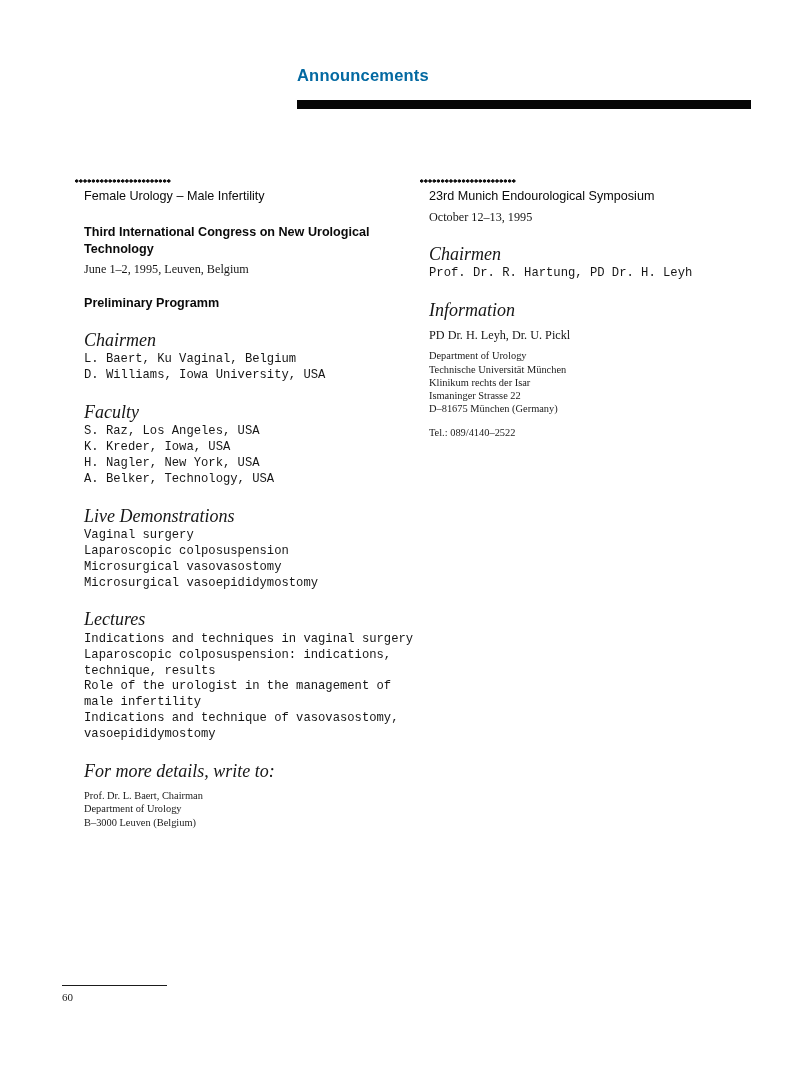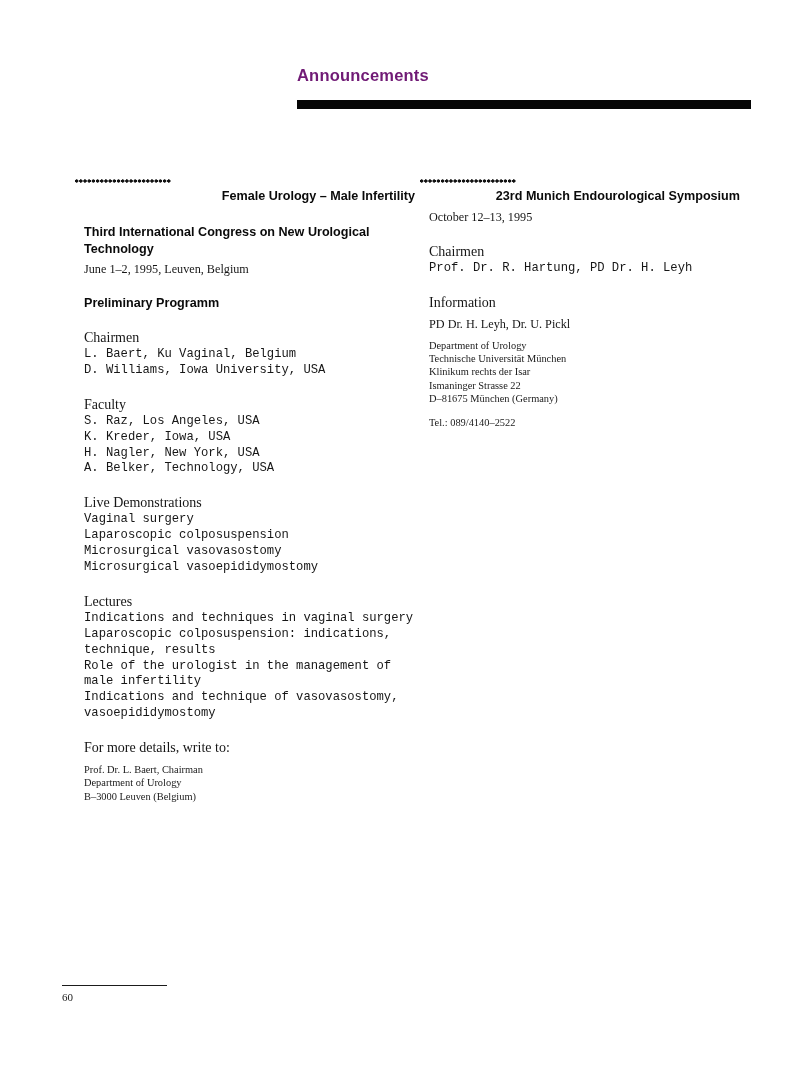--- a/index.html
+++ b/index.html
@@ -19,21 +19,21 @@
 
   
   .masthead-title {
     position: absolute;
     left: 297px;
     top: 66px;
     font-family: "Liberation Sans", "DejaVu Sans", sans-serif;
     font-weight: bold;
     font-size: 16.5px;
     letter-spacing: 0.2px;
-    color: #701a75;
+    color: #0369a1;
   }
   .masthead-rule {
     position: absolute;
     left: 297px;
     top: 100px;
     width: 454px;
     height: 9px;
     background: #050505;
   }
 
@@ -51,47 +51,47 @@
     width: 96px;
     height: 10px;
     margin: 0 0 2px 0;
     background-image: radial-gradient(circle at 1.6px 50%, #111 1.5px, transparent 1.7px);
     background-size: 4.2px 10px;
     background-repeat: repeat-x;
   }
 
   .col-title {
     font-family: "Liberation Sans", "DejaVu Sans", sans-serif;
-    font-weight: bold;
+    font-weight: normal;
     font-size: 12.6px;
     line-height: 1.35;
     margin: 0 0 2px 9px;
     color: #0a0a0a;
-    text-align: right;
   }
 
   .head-bold {
     font-family: "Liberation Sans", "DejaVu Sans", sans-serif;
     font-weight: bold;
     font-size: 12.6px;
     line-height: 1.32;
     margin: 19px 0 0 9px;
     color: #0a0a0a;
   }
   .head-bold.tight { margin-top: 17px; }
 
   .plain {
     font-size: 12.2px;
     line-height: 1.30;
     margin: 5px 0 0 9px;
     color: #161616;
   }
 
   .ital {
-    font-size: 14px;
+    font-style: italic;
+    font-size: 18px;
     line-height: 1.30;
     margin: 17px 0 0 9px;
     color: #161616;
   }
 
   .list {
     margin: 0 0 0 9px;
     padding: 0;
     list-style: none;
     font-family: Liberation Mono, monospace;

